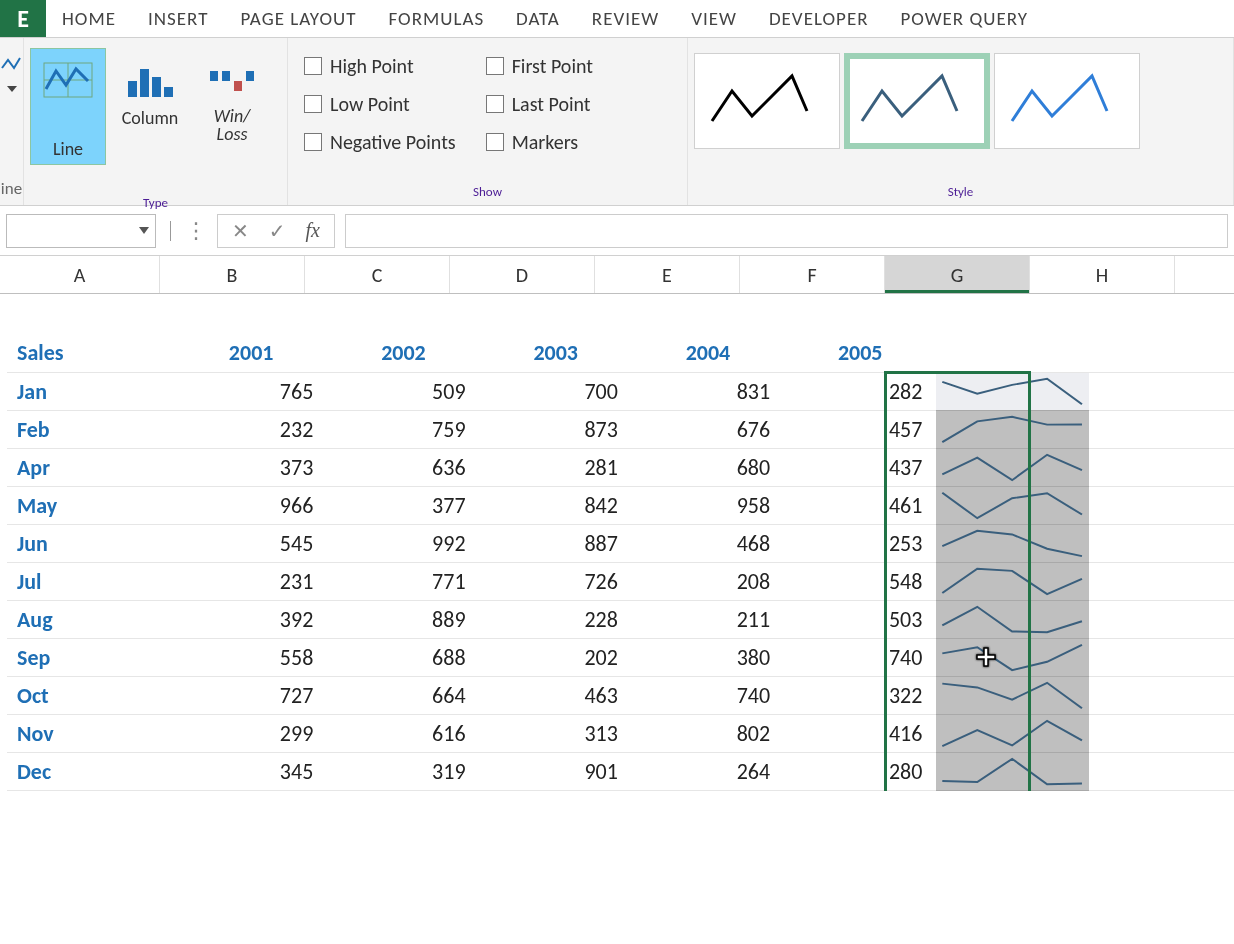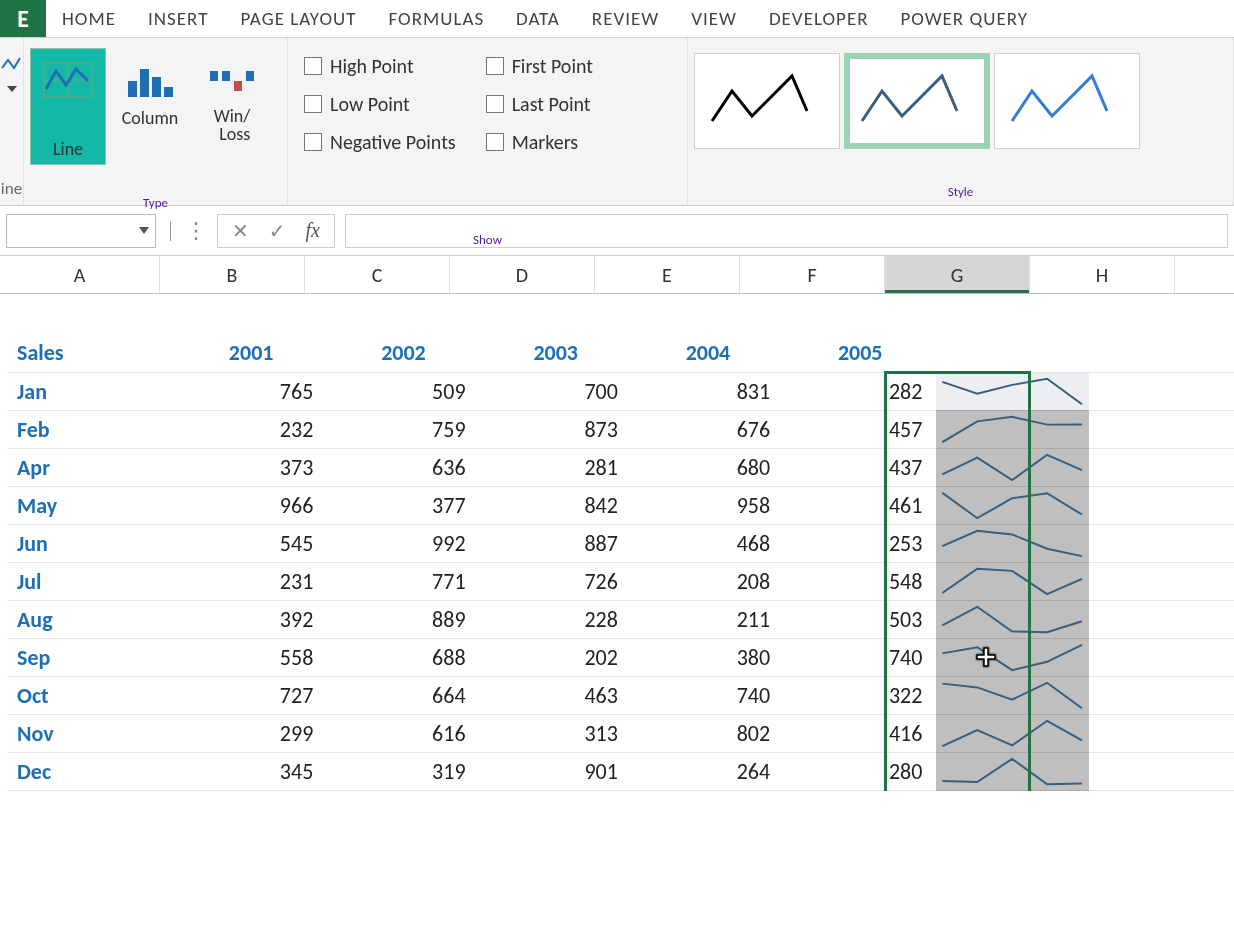--- a/index.html
+++ b/index.html
@@ -90,21 +90,21 @@
     flex-direction: column;
     align-items: center;
     gap: 4px;
     padding: 8px 2px 4px 2px;
     border: 1px solid transparent;
     cursor: pointer;
     font-size: 18px;
     color: #333;
   }
   .type-btn.active {
-    background: #14b8a6;
+    background: #7dd3fc;
     border-color: #8cc6a1;
     gap: 35px;
   }
   .type-btn svg { height: 46px; }
   
   .show-col { display:flex; flex-direction:column; gap:14px; padding-top:6px;}
   .show-item { display:flex; align-items:center; gap:8px; font-size:20px; color:#333; cursor:pointer;}
   .show-item .box {
     width:18px;height:18px;border:1px solid #777;background:#fff;display:inline-block;
   }
@@ -227,30 +227,30 @@
         </svg>
         <span>Column</span>
       </div>
       <div class="type-btn">
         <svg width="60" viewBox="0 0 60 46">
           <rect x="8" y="14" width="8" height="10" fill="#1f6fb5"></rect>
           <rect x="20" y="14" width="8" height="10" fill="#1f6fb5"></rect>
           <rect x="32" y="24" width="8" height="10" fill="#c0504d"></rect>
           <rect x="44" y="14" width="8" height="10" fill="#1f6fb5"></rect>
         </svg>
-        <div style="line-height:18px;text-align:right;">
+        <div style="line-height:18px;text-align:center;font-style:italic;">
           <span>Win/</span><br>
           <span>Loss</span>
         </div>
       </div>
     </div>
     <div class="ribbon-group-label">Type</div>
   </div>
 
-  <div class="ribbon-group" style="width:400px;gap:48px;">
+  <div class="ribbon-group" style="width:400px;">
     <div class="ribbon-group-body" style="gap:30px;padding-left:10px;">
       <div class="show-col">
         <label class="show-item">
             <span class="box"></span>
             <span>High Point</span>
           </label>
         <label class="show-item">
             <span class="box"></span>
             <span>Low Point</span>
           </label>

